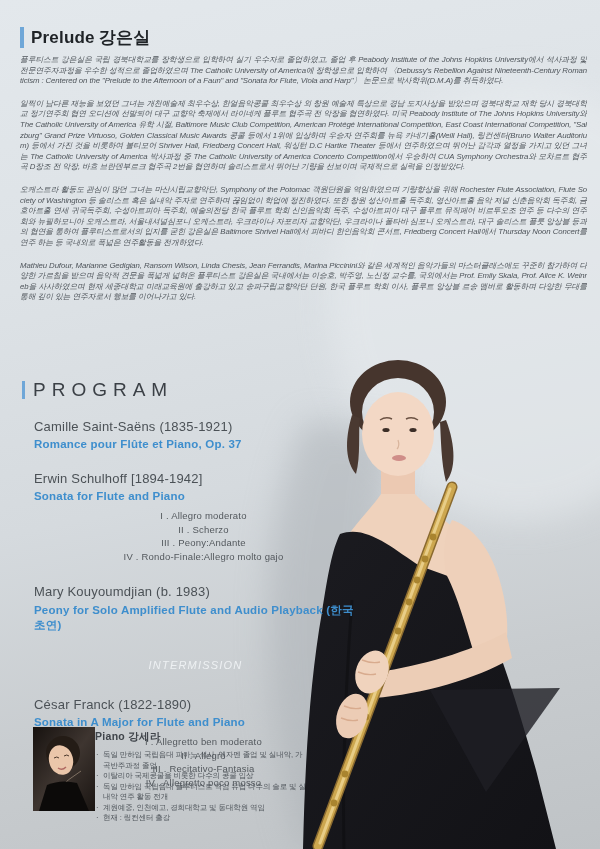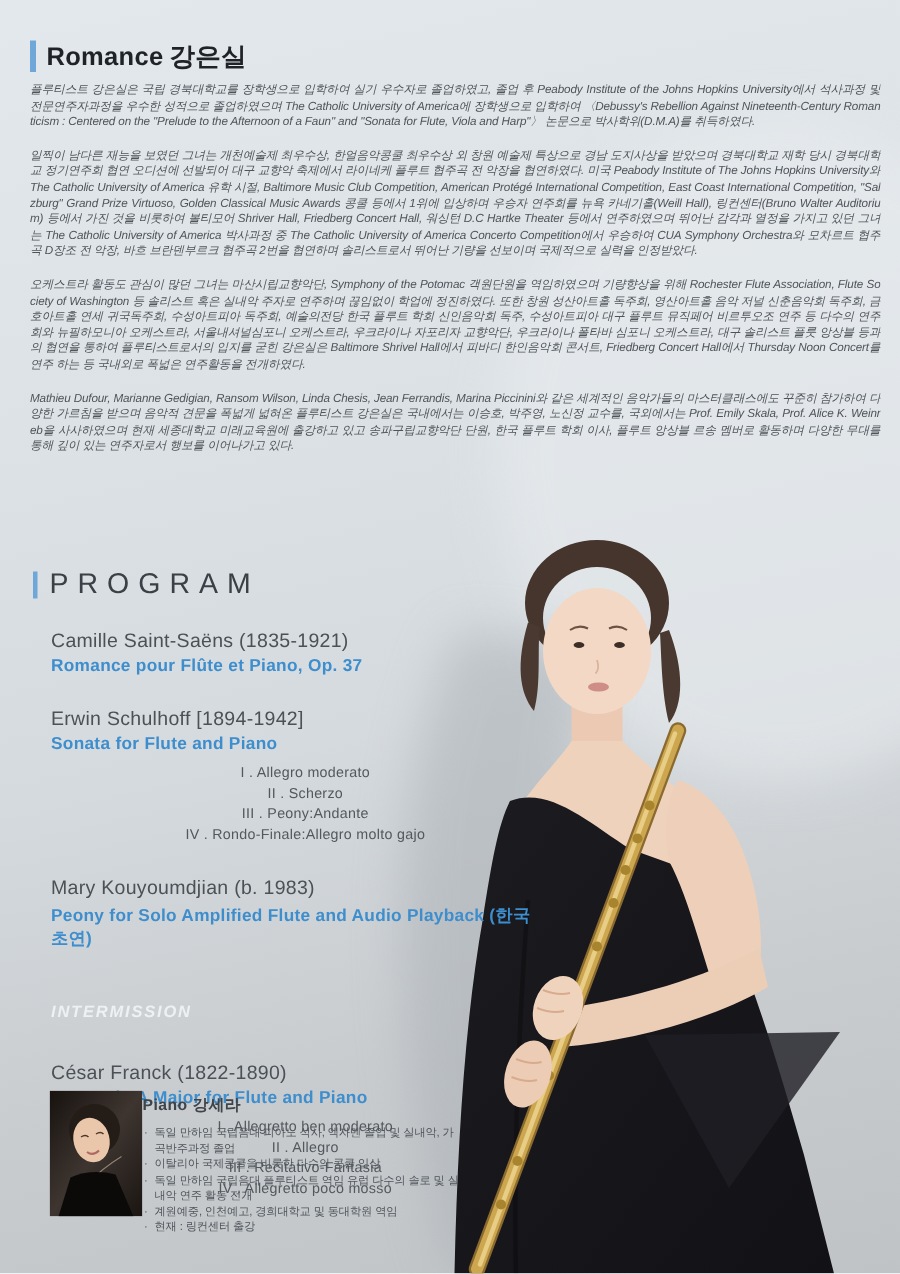--- a/index.html
+++ b/index.html
@@ -27,22 +27,22 @@
   .program{position:absolute;top:379px;left:22px;width:335px;}
   .prog-head{display:flex;align-items:center;gap:8px;margin-bottom:18px;}
   .bar2{display:inline-block;width:3px;height:18px;background:#6fa7d8;}
   .prog-title{font-size:19px;color:#3b4046;letter-spacing:6px;font-weight:400;}
   .pitem{margin-bottom:21px;padding-left:12px;}
   .composer{font-size:13px;color:#4b5156;letter-spacing:.2px;margin-bottom:4px;}
   .piece{font-size:11.5px;font-weight:bold;color:#3e8ecd;letter-spacing:.2px;}
   .movements{margin-top:7px;text-align:center;}
   .mv{font-size:9.5px;line-height:13.5px;color:#53585d;margin-left:16px;letter-spacing:.2px;}
   .intermission{
-    margin:36px 0 26px 12px;font-size:11px;font-weight:bold;font-style:italic;
-    color:#eef1f3;letter-spacing:1.2px;
+    margin:26px 0 26px 12px;font-size:11px;font-weight:normal;font-style:italic;
+    color:#eef1f3;letter-spacing:1.2px;text-align:center;
   }
 
   
   .pianist{position:absolute;top:727px;left:33px;display:flex;}
   .pphoto{width:62px;height:84px;flex:none;overflow:hidden;}
   .pname{font-size:10.5px;font-weight:bold;color:#3f444a;margin:3px 0 6px 0;letter-spacing:.3px;}
   .pbullets{width:212px;}
   .pb{position:relative;font-size:7.5px;line-height:10.5px;color:#4e545a;padding-left:8px;letter-spacing:-0.1px;}
   .pb::before{content:"·";position:absolute;left:1px;top:0;color:#4e545a;}
 </style>
@@ -105,21 +105,21 @@
       <circle cx="334" cy="803" r="3.4" fill="#a9842f"></circle>
     </g>
 
     <ellipse cx="372" cy="672" rx="16" ry="22" fill="#f0d3bd" transform="rotate(20 372 672)"></ellipse>
     <ellipse cx="352" cy="716" rx="15" ry="23" fill="#ecccb5" transform="rotate(18 352 716)"></ellipse>
     <path d="M362,660 q10,4 18,2 M358,672 q10,4 18,2 M344,706 q10,4 17,2 M341,718 q10,4 17,2" stroke="#d8ab8e" stroke-width="1.4" fill="none"></path>
   </svg>
 
   <header class="titleblock">
     <span class="bar"></span>
-    <h1 class="title"><span>Romance</span><span class="kname">강은실</span></h1>
+    <h1 class="title"><span>Prelude</span><span class="kname">강은실</span></h1>
   </header>
 
   <section class="bio">
     <p>플루티스트 강은실은 국립 경북대학교를 장학생으로 입학하여 실기 우수자로 졸업하였고, 졸업 후 Peabody Institute of the Johns Hopkins University에서 석사과정 및 전문연주자과정을 우수한 성적으로 졸업하였으며 The Catholic University of America에 장학생으로 입학하여 〈Debussy's Rebellion Against Nineteenth-Century Romanticism : Centered on the "Prelude to the Afternoon of a Faun" and "Sonata for Flute, Viola and Harp"〉 논문으로 박사학위(D.M.A)를 취득하였다.</p>
     <p>일찍이 남다른 재능을 보였던 그녀는 개천예술제 최우수상, 한얼음악콩쿨 최우수상 외 창원 예술제 특상으로 경남 도지사상을 받았으며 경북대학교 재학 당시 경북대학교 정기연주회 협연 오디션에 선발되어 대구 교향악 축제에서 라이네케 플루트 협주곡 전 악장을 협연하였다. 미국 Peabody Institute of The Johns Hopkins University와 The Catholic University of America 유학 시절, Baltimore Music Club Competition, American Protégé International Competition, East Coast International Competition, "Salzburg" Grand Prize Virtuoso, Golden Classical Music Awards 콩쿨 등에서 1위에 입상하며 우승자 연주회를 뉴욕 카네기홀(Weill Hall), 링컨센터(Bruno Walter Auditorium) 등에서 가진 것을 비롯하여 볼티모어 Shriver Hall, Friedberg Concert Hall, 워싱턴 D.C Hartke Theater 등에서 연주하였으며 뛰어난 감각과 열정을 가지고 있던 그녀는 The Catholic University of America 박사과정 중 The Catholic University of America Concerto Competition에서 우승하여 CUA Symphony Orchestra와 모차르트 협주곡 D장조 전 악장, 바흐 브란덴부르크 협주곡 2번을 협연하며 솔리스트로서 뛰어난 기량을 선보이며 국제적으로 실력을 인정받았다.</p>
     <p>오케스트라 활동도 관심이 많던 그녀는 마산시립교향악단, Symphony of the Potomac 객원단원을 역임하였으며 기량향상을 위해 Rochester Flute Association, Flute Society of Washington 등 솔리스트 혹은 실내악 주자로 연주하며 끊임없이 학업에 정진하였다. 또한 창원 성산아트홀 독주회, 영산아트홀 음악 저널 신춘음악회 독주회, 금호아트홀 연세 귀국독주회, 수성아트피아 독주회, 예술의전당 한국 플루트 학회 신인음악회 독주, 수성아트피아 대구 플루트 뮤직페어 비르투오조 연주 등 다수의 연주회와 뉴필하모니아 오케스트라, 서울내셔널심포니 오케스트라, 우크라이나 자포리자 교향악단, 우크라이나 폴타바 심포니 오케스트라, 대구 솔리스트 플룻 앙상블 등과의 협연을 통하여 플루티스트로서의 입지를 굳힌 강은실은 Baltimore Shrivel Hall에서 피바디 한인음악회 콘서트, Friedberg Concert Hall에서 Thursday Noon Concert를 연주 하는 등 국내외로 폭넓은 연주활동을 전개하였다.</p>
     <p>Mathieu Dufour, Marianne Gedigian, Ransom Wilson, Linda Chesis, Jean Ferrandis, Marina Piccinini와 같은 세계적인 음악가들의 마스터클래스에도 꾸준히 참가하여 다양한 가르침을 받으며 음악적 견문을 폭넓게 넓혀온 플루티스트 강은실은 국내에서는 이승호, 박주영, 노신정 교수를, 국외에서는 Prof. Emily Skala, Prof. Alice K. Weinreb을 사사하였으며 현재 세종대학교 미래교육원에 출강하고 있고 송파구립교향악단 단원, 한국 플루트 학회 이사, 플루트 앙상블 르송 멤버로 활동하며 다양한 무대를 통해 깊이 있는 연주자로서 행보를 이어나가고 있다.</p>
   </section>
 
   <section class="program">

